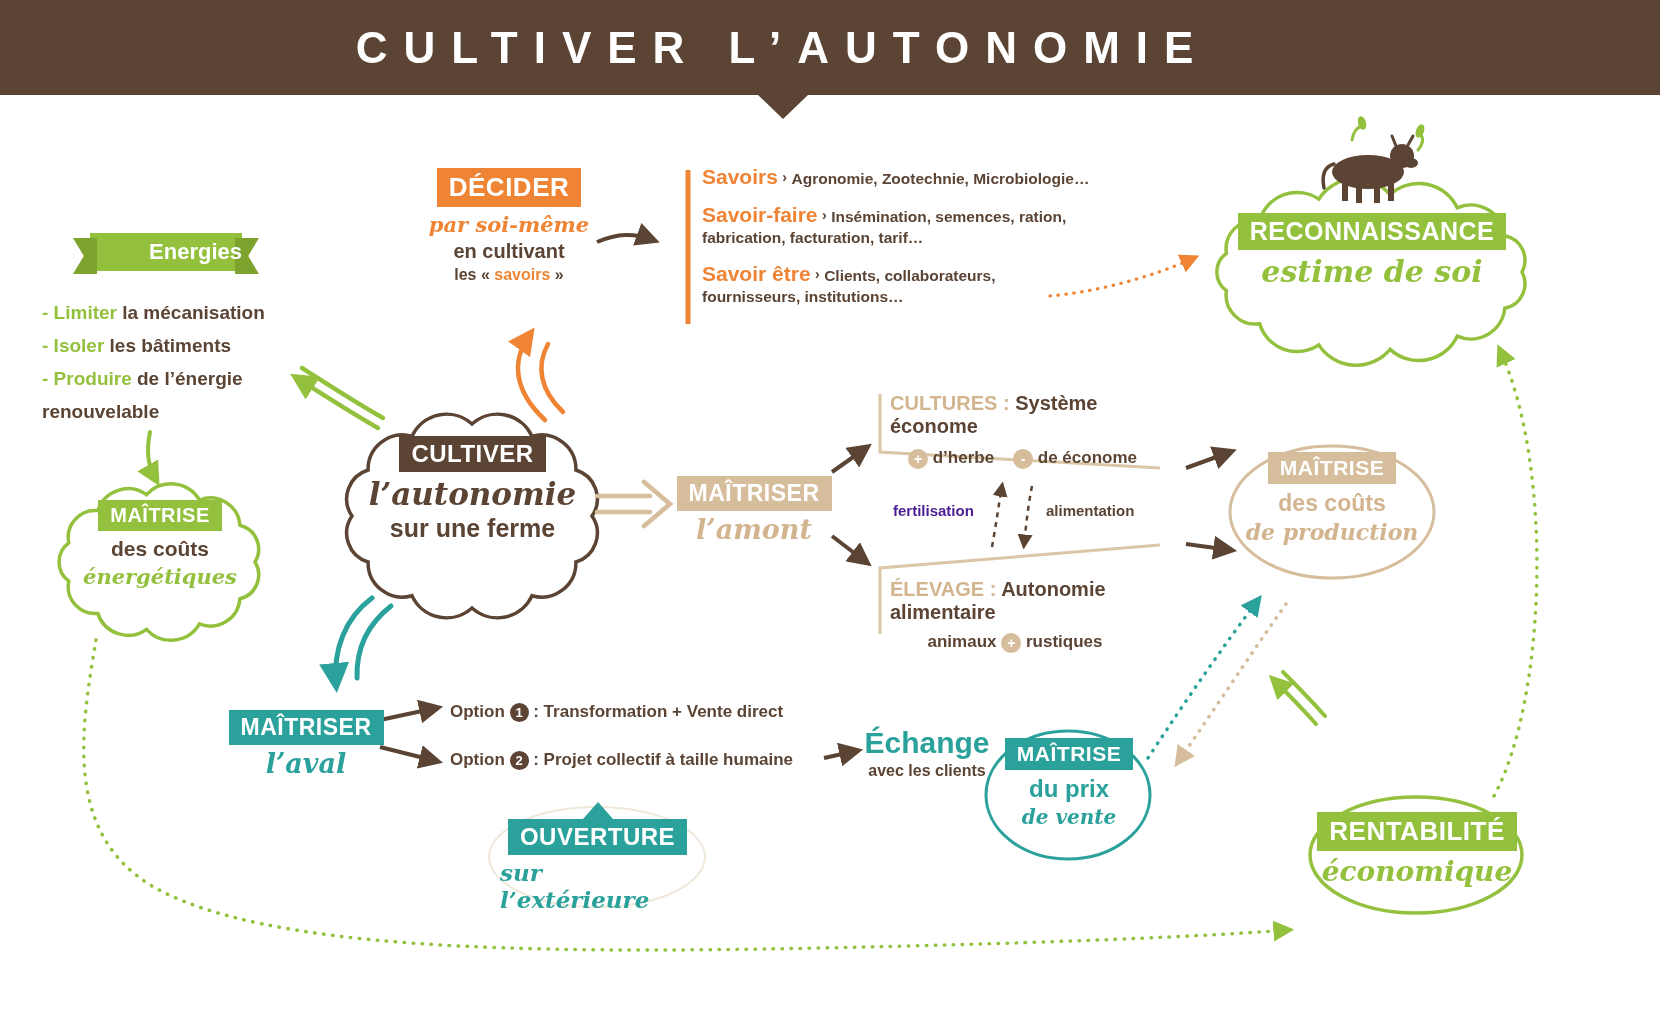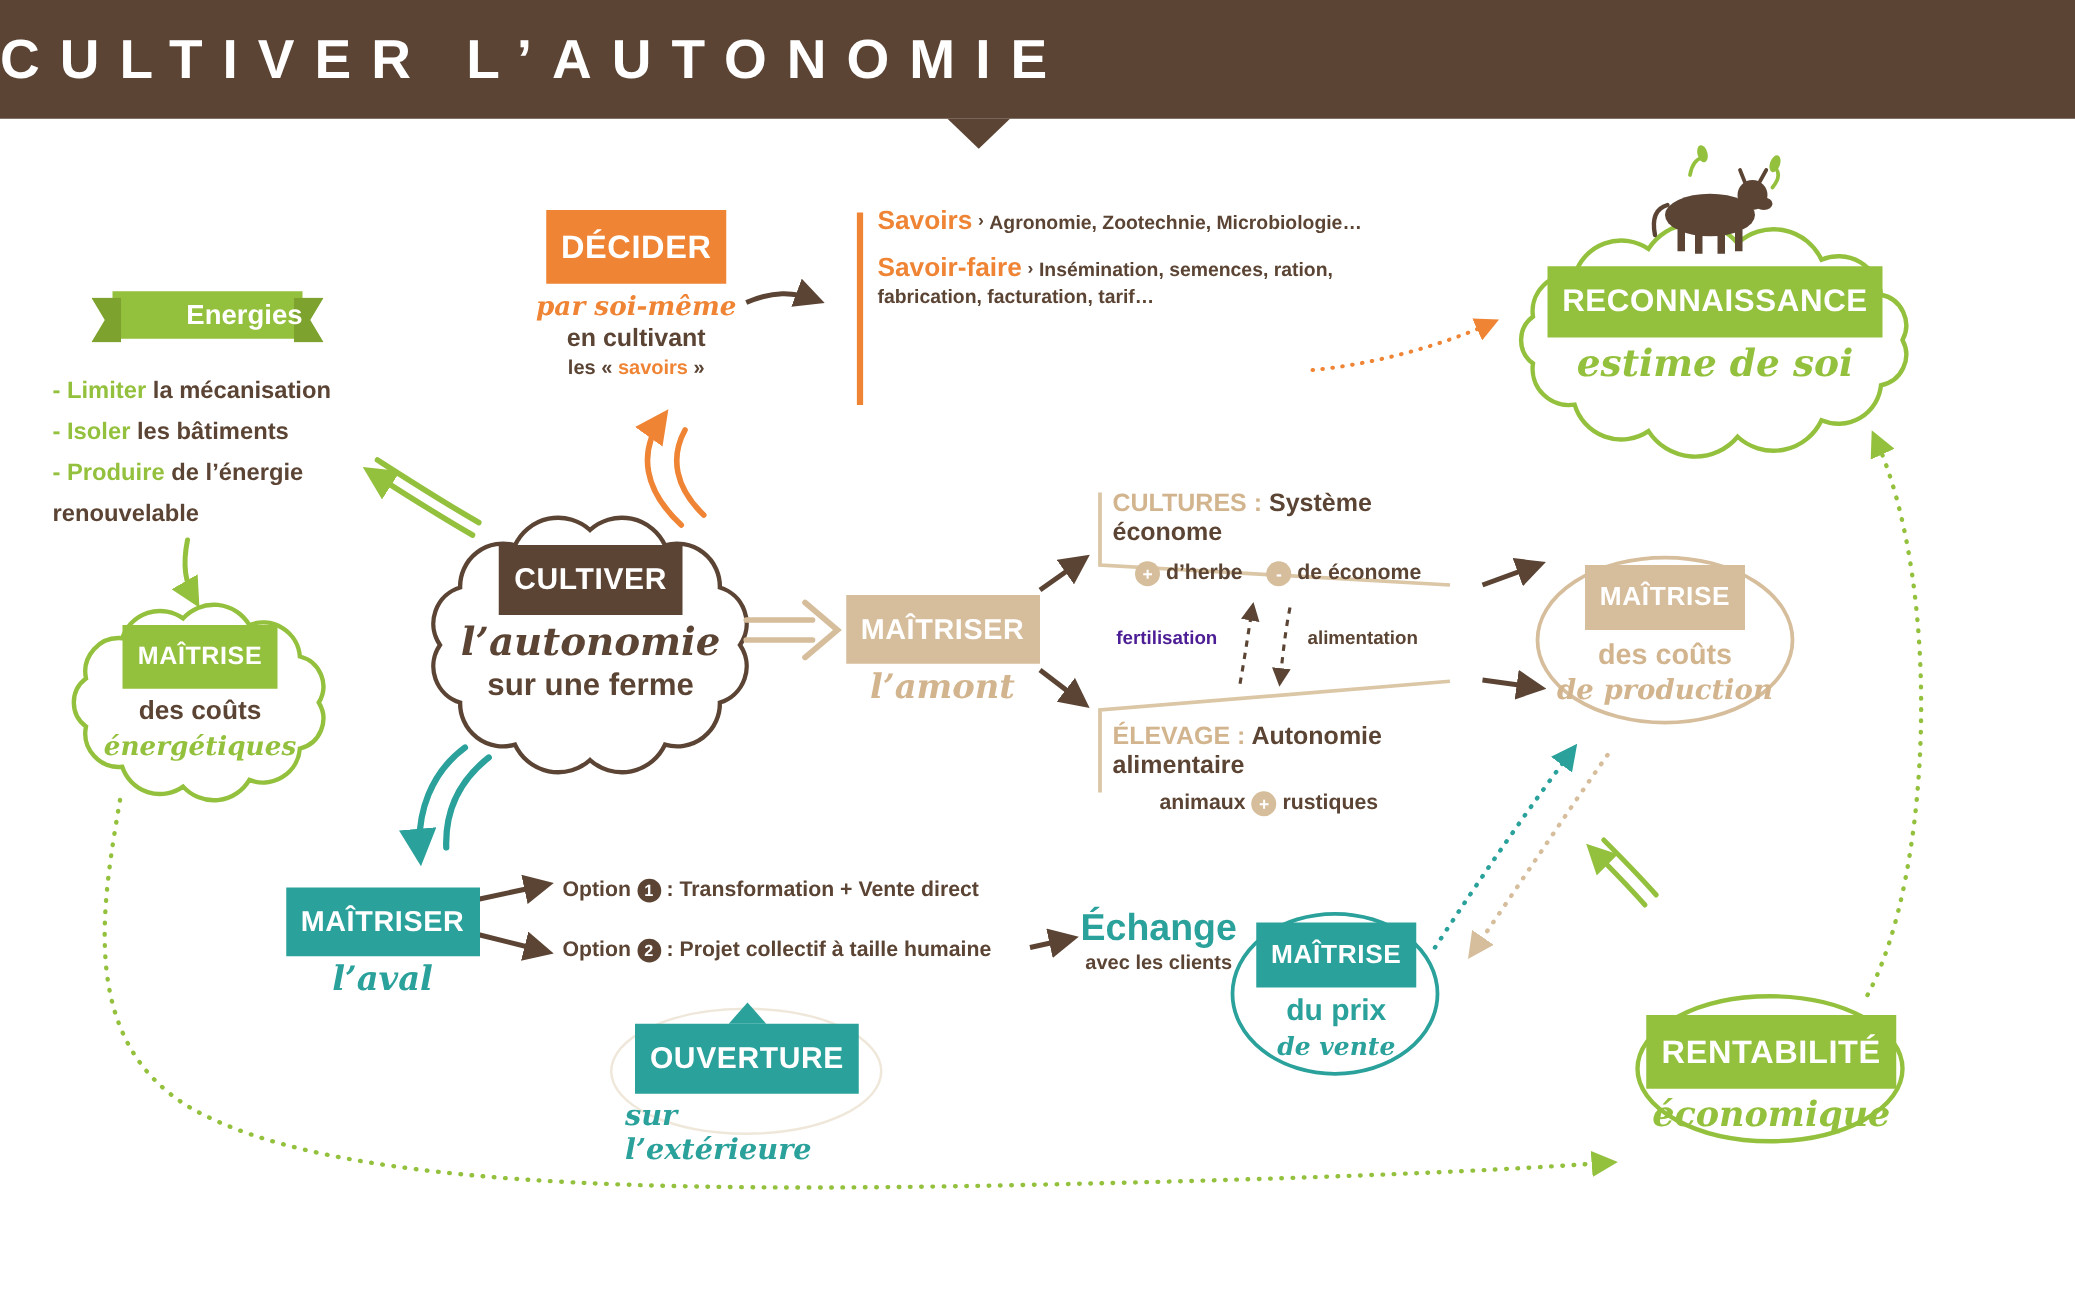--- a/index.html
+++ b/index.html
@@ -5,29 +5,29 @@
   :root{
     --brown:#5b4434; --orange:#ef8434; --green:#94c13d; --teal:#2aa19b;
     --tan:#d6bd9b; --tantext:#d2b astro;
   }
   *{margin:0;padding:0;box-sizing:border-box}
   html,body{background:#fff}
   body{font-family:"Liberation Sans",sans-serif;width:1660px;height:1035px;overflow:hidden}
   #canvas{position:relative;width:1660px;height:1035px;background:#fff;overflow:hidden}
   .abs{position:absolute}
   .col{display:flex;flex-direction:column;align-items:center}
-  .tag{color:#fff;font-weight:700;text-align:center;padding:13px 12px;display:inline-block;letter-spacing:.5px;line-height:1.25}
+  .tag{color:#fff;font-weight:700;text-align:center;padding:3px 12px;display:inline-block;letter-spacing:.5px;line-height:1.25}
   .bg-brown{background:#5b4434}.bg-orange{background:#ef8434}.bg-green{background:#94c13d}
   .bg-teal{background:#2aa19b}.bg-tan{background:#d6bd9b}
   .c-brown{color:#5b4434}.c-orange{color:#ef8434}.c-green{color:#94c13d}
   .c-teal{color:#2aa19b}.c-tan{color:#d2b globals}
   .c-tan{color:#d2b58e}
   .script{font-family:"DejaVu Serif",serif;font-style:italic;font-weight:700}
   .header{position:absolute;left:0;top:0;width:1660px;height:95px;background:#5b4434}
-  .header-title{position:absolute;left:0;top:0;width:1565px;height:95px;line-height:95px;text-align:left;
+  .header-title{position:absolute;left:0;top:0;width:1565px;height:95px;line-height:95px;text-align:center;
     color:#fff;font-size:44px;font-weight:700;letter-spacing:16px}
   .header-pointer{position:absolute;left:758px;top:95px;width:0;height:0;
     border-left:25px solid transparent;border-right:25px solid transparent;border-top:24px solid #5b4434}
   .ribbon{position:absolute;left:90px;top:233px;width:152px;height:38px;background:#94c13d;color:#fff;
     font-weight:700;font-size:22px;text-align:right;line-height:38px;z-index:3}
   .ribbon::before,.ribbon::after{content:"";position:absolute;top:5px;width:24px;height:36px;background:#7da32e;z-index:-1}
   .ribbon::before{left:-17px;clip-path:polygon(100% 0,0 0,45% 50%,0 100%,100% 100%)}
   .ribbon::after{right:-17px;clip-path:polygon(0 0,100% 0,55% 50%,100% 100%,0 100%)}
   .enlist{font-size:19px;font-weight:700;color:#5b4434;line-height:33px}
   .badge{display:inline-block;width:20px;height:20px;border-radius:50%;color:#fff;background:#d6bd9b;
@@ -180,20 +180,25 @@
     <div class="savoir-item">
       <span class="savoir-term">Savoirs</span>
       <span class="savoir-arrow">›</span>
       <span class="savoir-desc">Agronomie, Zootechnie, Microbiologie…</span>
     </div>
     <div class="savoir-item" style="width:420px">
       <span class="savoir-term">Savoir-faire</span>
       <span class="savoir-arrow">›</span>
       <span class="savoir-desc">Insémination, semences, ration, fabrication, facturation, tarif…</span>
     </div>
+    <div class="savoir-item" style="width:330px">
+      <span class="savoir-term">Savoir être</span>
+      <span class="savoir-arrow">›</span>
+      <span class="savoir-desc">Clients, collaborateurs, fournisseurs, institutions…</span>
+    </div>
   </div>
 
   <div class="abs col txt" style="left:1222px;top:213px;width:300px">
     <div class="tag bg-green" style="font-size:25px">RECONNAISSANCE</div>
     <div class="script c-green" style="font-size:30px;margin-top:4px">estime de soi</div>
   </div>
 
   <div class="abs col txt" style="left:675px;top:476px;width:158px">
     <div class="tag bg-tan" style="font-size:23px">MAÎTRISER</div>
     <div class="script c-tan" style="font-size:27px;margin-top:3px">l’amont</div>

